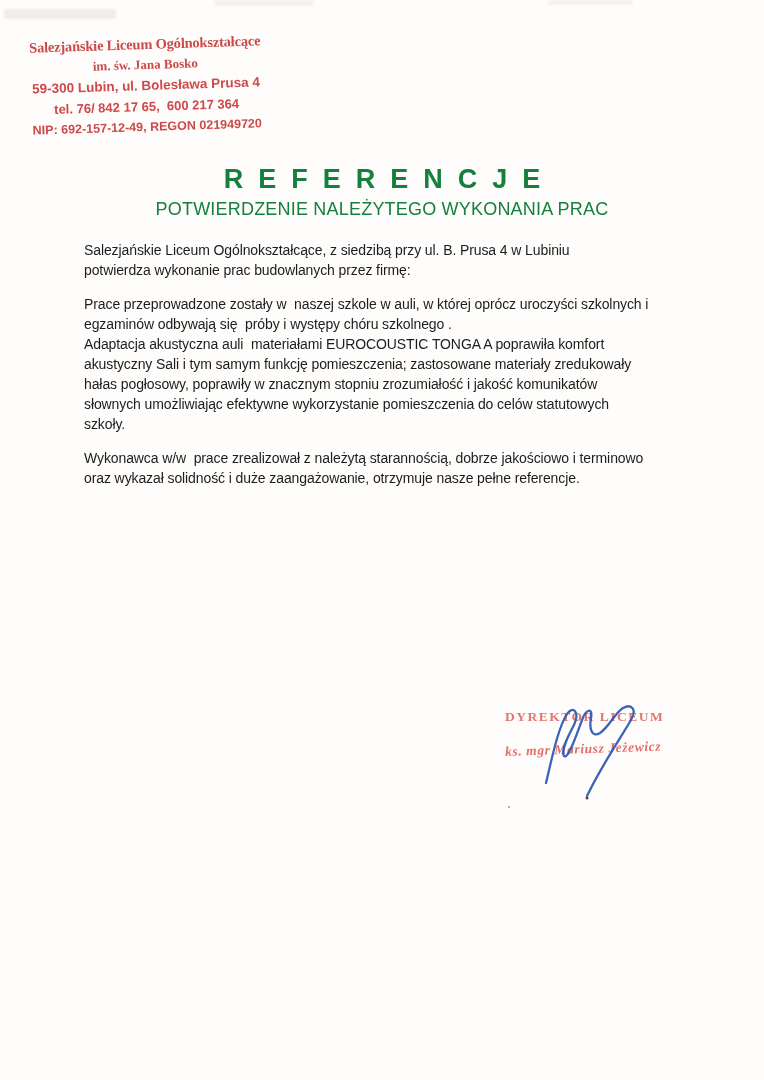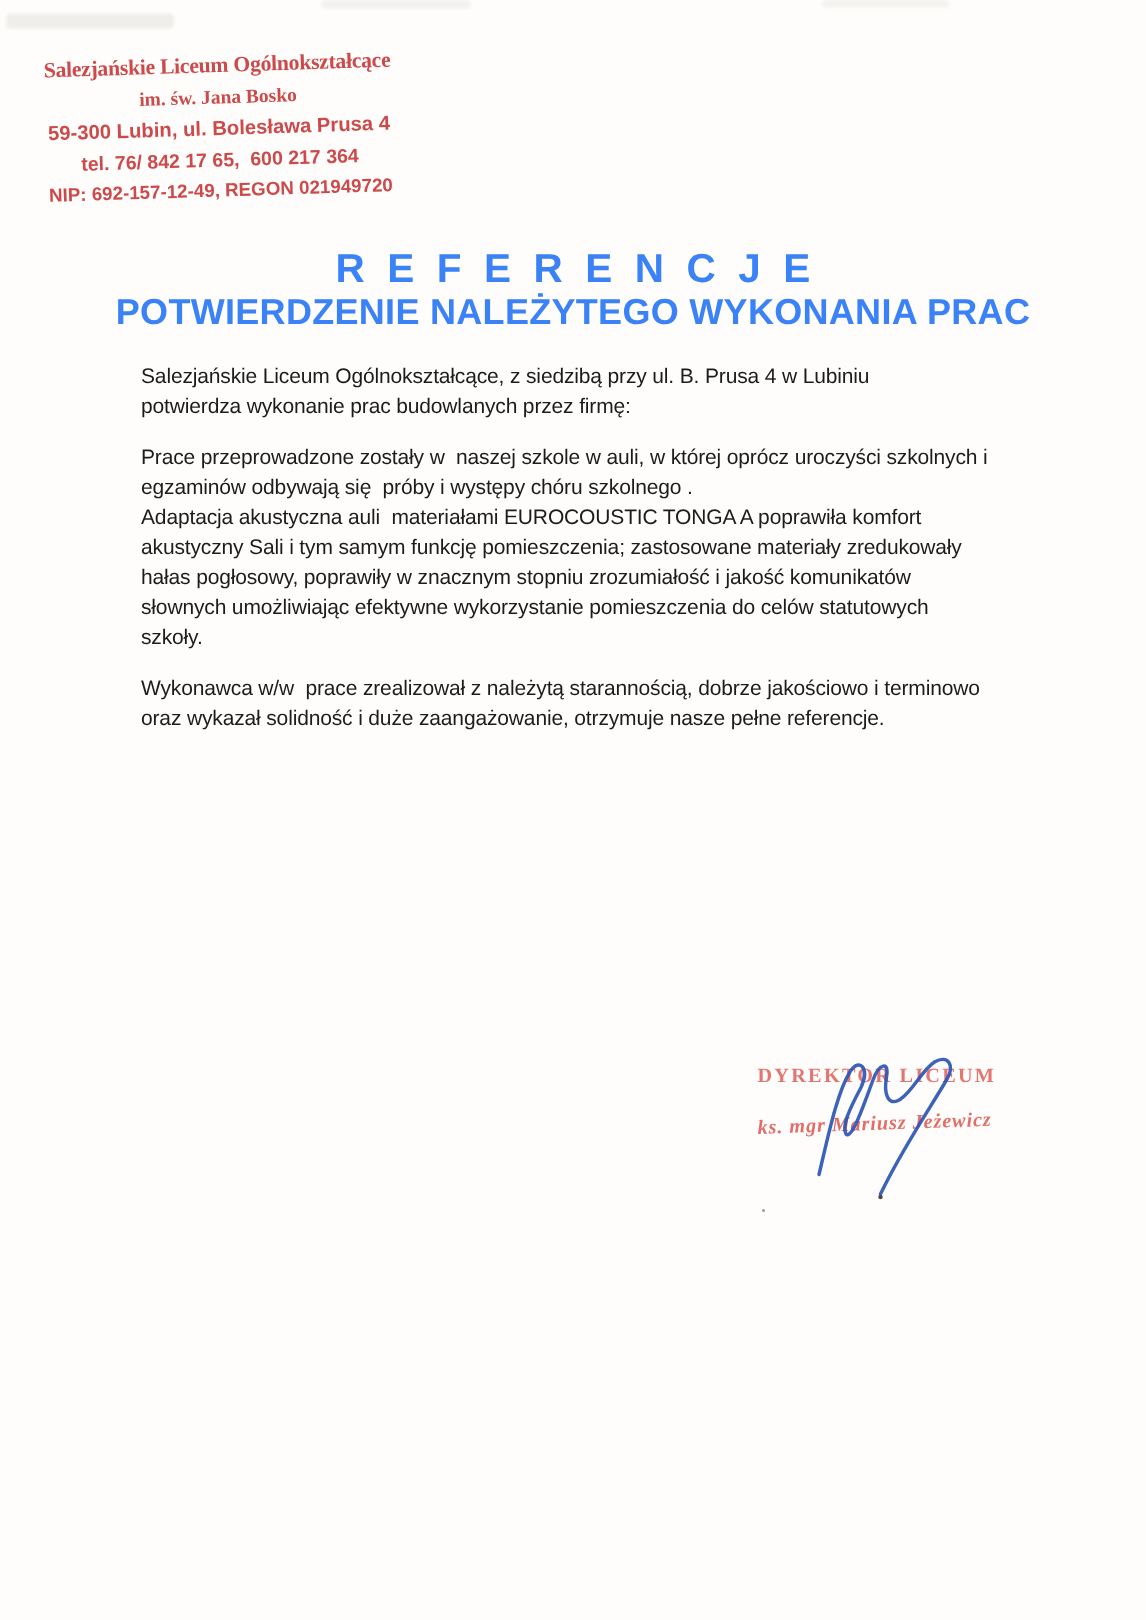--- a/index.html
+++ b/index.html
@@ -21,31 +21,31 @@
   }
   .lh-serif { font-family:"Liberation Serif", serif; }
   .lh-sans  { font-family:"Liberation Sans", sans-serif; }
   .lh1 { font-size:14.5px; line-height:22px; font-weight:bold; letter-spacing:-0.2px; }
   .lh2 { font-size:13px;   line-height:20px; font-weight:bold; }
   .lh3 { font-size:13.5px; line-height:21px; font-weight:bold; }
   .lh4 { font-size:13px;   line-height:21px; font-weight:bold; white-space:pre; }
   .lh5 { font-size:12.5px; line-height:21px; font-weight:bold; }
 
   
-  .title-block { position:absolute; left:0; top:163px; width:764px; text-align:center; color:#3b82f6; }
+  .title-block { position:absolute; left:0; top:163px; width:764px; text-align:center; color:#15803d; }
   .doc-title {
     margin:0; font-size:27px; font-weight:bold;
     letter-spacing:15px; text-indent:15px; line-height:32px;
   }
   .doc-subtitle {
-    margin:2px 0 0 0; font-size:24px; font-weight:bold; letter-spacing:0.2px; line-height:24px;
+    margin:2px 0 0 0; font-size:18px; font-weight:normal; letter-spacing:0.2px; line-height:24px;
   }
 
   
-  .body-text { position:absolute; left:94px; top:240px; width:640px; color:#1c1c1c; }
+  .body-text { position:absolute; left:84px; top:240px; width:640px; color:#1c1c1c; }
   .para {
     margin:0 0 14px 0; font-size:14px; line-height:20px;
     white-space:pre; letter-spacing:-0.1px;
   }
 
   
   .sig-stamp { position:absolute; left:505px; top:708px; width:170px; color:#df5f58; }
   .sig-role {
     font-family:"Liberation Serif", serif; font-size:13.5px; font-weight:bold;
     letter-spacing:1.5px; line-height:18px; opacity:.85;

